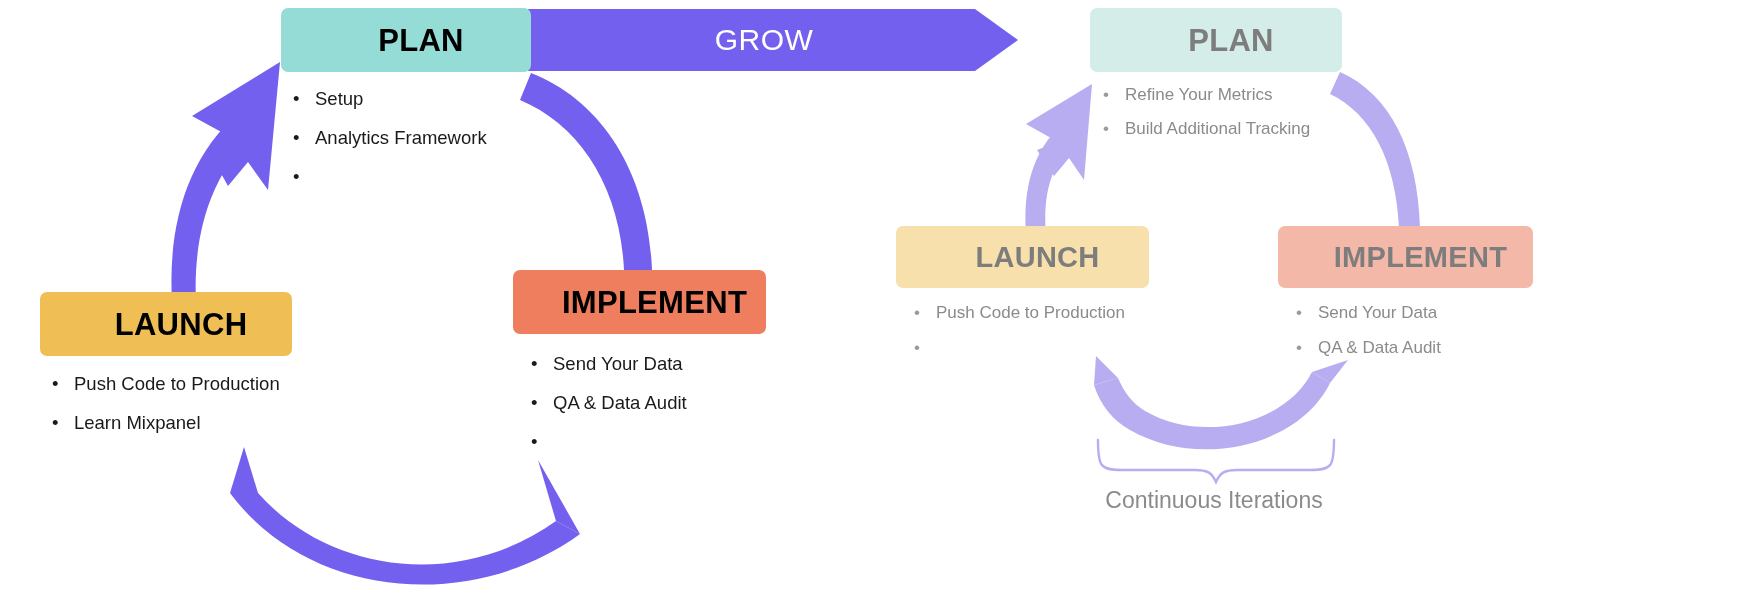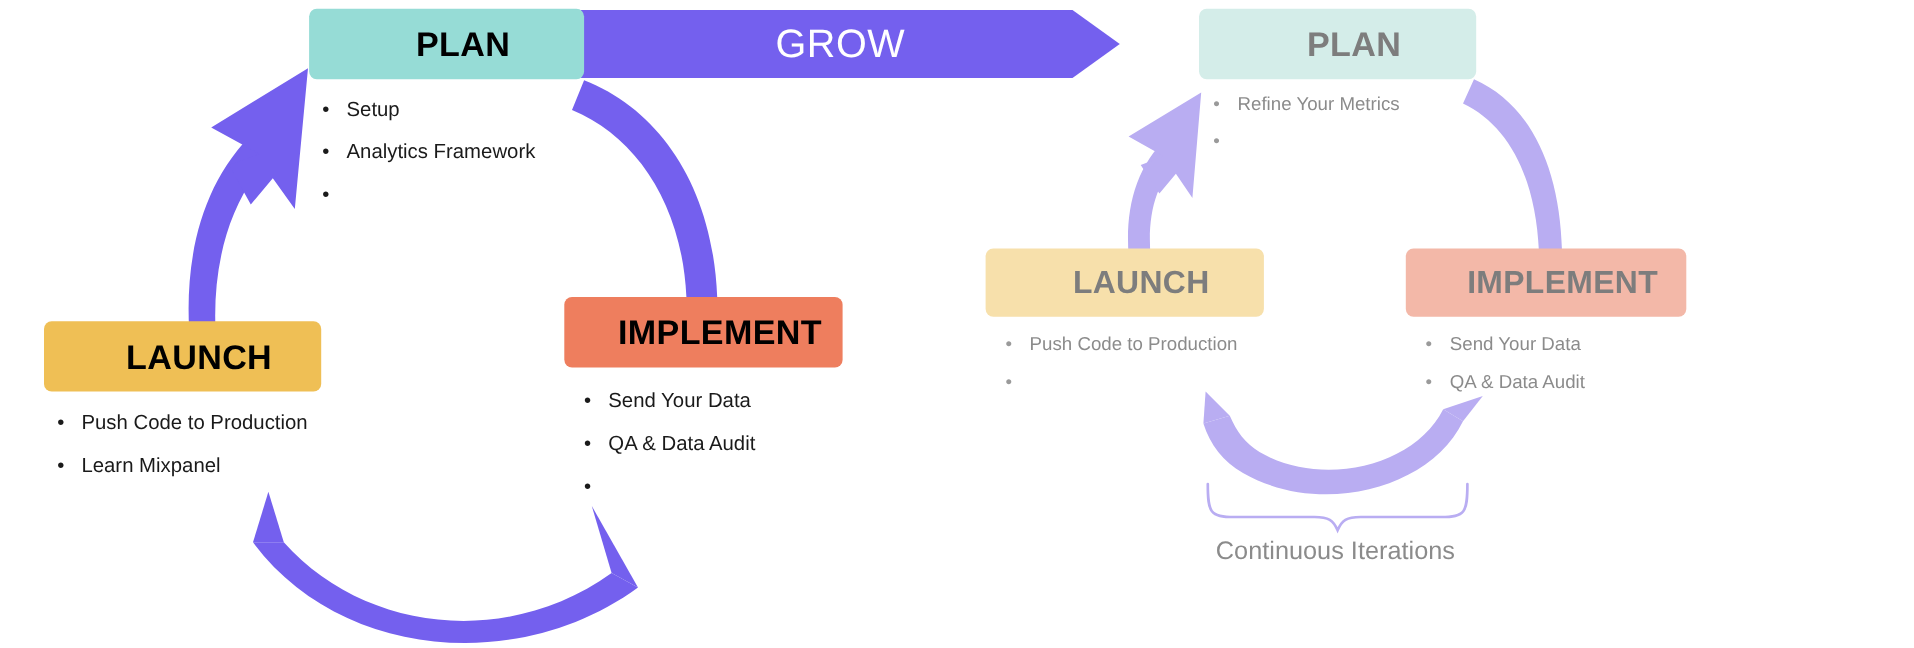--- a/index.html
+++ b/index.html
@@ -111,21 +111,21 @@
     width: 490px;
     height: 64px;
     display: flex;
     align-items: center;
     justify-content: center;
   }
   #grow-arrow .grow-label {
     position: relative;
     z-index: 2;
     color: #ffffff;
-    font-size: 36px;
+    font-size: 30px;
     letter-spacing: 0.5px;
     margin-right: 34px;
     margin-left: 16px;
   }
 
   
   #continuous-iterations {
     position: absolute;
     left: 1064px;
     top: 487px;
@@ -262,20 +262,21 @@
 
   <div class="stage faded" id="stage-plan-faded">
     <div class="stage-header" style="background:#D4EDE9;">PLAN</div>
     <ul class="stage-list">
       <li>
         <span class="bullet">•</span>
         <span>Refine Your Metrics</span>
       </li>
       <li>
         <span class="bullet">•</span>
+        <span>Build Additional Tracking</span>
       </li>
     </ul>
   </div>
 
   <div class="stage faded" id="stage-launch-faded">
     <div class="stage-header" style="background:#F7E0AB;">LAUNCH</div>
     <ul class="stage-list">
       <li>
         <span class="bullet">•</span>
         <span>Push Code to Production</span>

